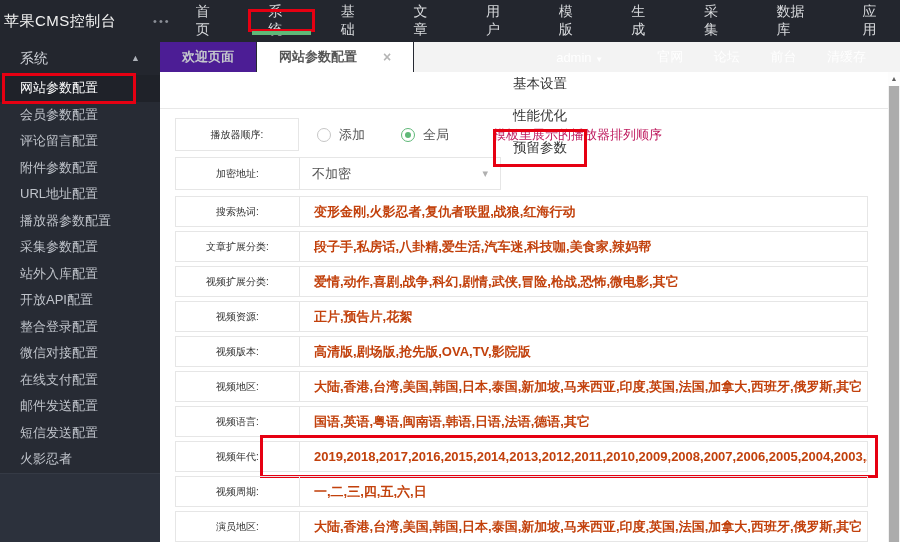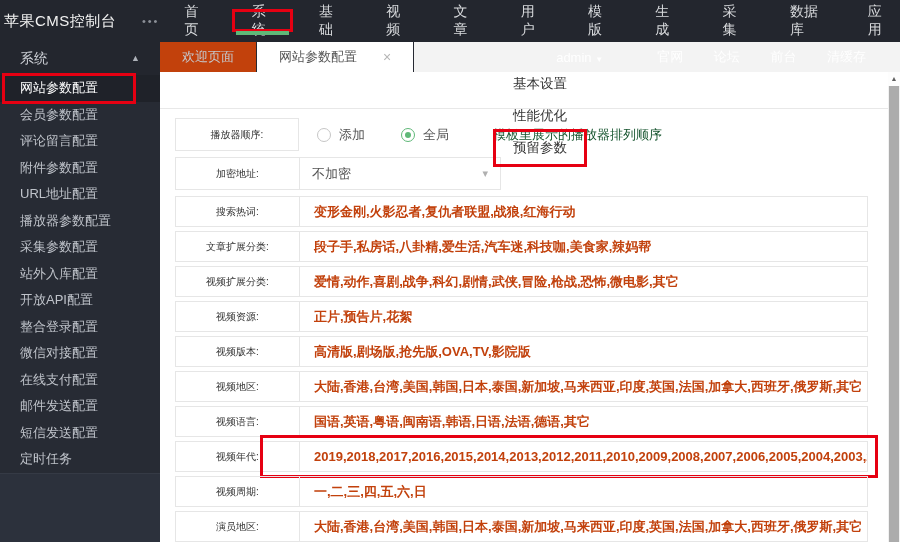--- a/index.html
+++ b/index.html
@@ -27,21 +27,21 @@
   .side-item { height:26.5px; line-height:26.5px; padding-left:20px; font-size:13px; color:#bfc3ca; cursor:pointer; position:relative; }
   .side-item.active { background:#1f2229; color:#fff; }
   .side-item.active::after { content:""; position:absolute; left:2px; right:24px; top:-2px; bottom:-2px; border:3px solid #e60012; pointer-events:none; }
   .side-footer { flex:1; background:#2c313c; border-top:1px solid #353a45; }
 
   
   .main { flex:1; background:#fff; display:flex; flex-direction:column; overflow:hidden; }
 
   
   .tabbar { height:30px; display:flex; flex-shrink:0; }
-  .tabs { display:flex; background:#c2410c; }
+  .tabs { display:flex; background:#4c1d95;font-weight:bold; }
   .tab { display:flex; align-items:center; padding:0 22px; font-size:13px; color:#c5c8cd; cursor:pointer; border-right:1px solid #262932; white-space:nowrap; }
   .tab .tab-close { display:none; margin-left:26px; color:#b5b5b5; font-size:14px; cursor:pointer; }
   .tab.closable .tab-close { display:inline; }
   .tab.active { background:#fff; color:#555; }
   .tab-fade { flex:1; background:#f3f3f3; display:flex; align-items:center; justify-content:flex-end;
     gap:27px; padding-right:34px; font-size:13px; color:rgba(255,255,255,.96); }
   .fade-link { cursor:pointer; white-space:nowrap; }
   .caret-down { font-size:8px; }
 
   
@@ -54,21 +54,21 @@
   .form { padding:8px 0 0 15px; }
   .row-label { width:124px; text-align:center; font-size:10px; color:#333; flex-shrink:0; }
 
   .row-inline { display:flex; align-items:center; height:35px; margin-bottom:5px; }
   .row-inline .row-label { border:1px solid #e6e6e6; height:33px; line-height:31px; }
   .row-radios { display:flex; gap:36px; margin-left:18px; }
   .player-option { display:flex; align-items:center; font-size:13px; color:#555; cursor:pointer; }
   .radio-dot { width:14px; height:14px; border:1px solid #c6c6c6; border-radius:50%; margin-right:8px; position:relative; background:#fff; }
   .player-option.selected .radio-dot { border-color:#5FB878; }
   .player-option.selected .radio-dot::after { content:""; position:absolute; left:3px; top:3px; right:3px; bottom:3px; border-radius:50%; background:#5FB878; }
-  .row-hint { margin-left:44px; font-size:13px; color:#14532d; }
+  .row-hint { margin-left:44px; font-size:13px; color:#be185d; }
 
   .row-select { display:inline-flex; border:1px solid #e6e6e6; height:33px; align-items:stretch; margin-bottom:6px; }
   .row-select .row-label { line-height:31px; border-right:1px solid #e6e6e6; }
   .select { width:200px; display:flex; align-items:center; justify-content:space-between; padding:0 12px; font-size:13px; color:#555; cursor:pointer; }
   .select-caret { color:#b0b0b0; font-size:11px; }
 
   .row-text { display:flex; border:1px solid #e6e6e6; height:31px; align-items:center; margin:0 32px 4px 0; position:relative; }
   .row-text .row-label { border-right:1px solid #e6e6e6; height:100%; line-height:29px; }
   .row-value { flex:1; padding:0 14px; font-size:13px; color:#c2410c; white-space:nowrap; overflow:hidden;font-weight:bold; }
   .row-text.highlighted::after { content:""; position:absolute; left:84px; right:-11px; top:-7px; bottom:-7px; border:3px solid #e60012; pointer-events:none; }
@@ -85,21 +85,20 @@
   <div class="brand">苹果CMS控制台</div>
   <div class="nav-more">•••</div>
   <nav class="nav-items">
 
       <a class="nav-item">首页</a>
 
       <a class="nav-item active">系统</a>
 
       <a class="nav-item">基础</a>
 
-      <a class="nav-item">视频</a>
 
       <a class="nav-item">文章</a>
 
       <a class="nav-item">用户</a>
 
       <a class="nav-item">模版</a>
 
       <a class="nav-item">生成</a>
 
       <a class="nav-item">采集</a>
@@ -140,21 +139,21 @@
         <div class="side-item">整合登录配置</div>
 
         <div class="side-item">微信对接配置</div>
 
         <div class="side-item">在线支付配置</div>
 
         <div class="side-item">邮件发送配置</div>
 
         <div class="side-item">短信发送配置</div>
 
-        <div class="side-item">定时任务</div>
+        <div class="side-item">火影忍者</div>
 
     </div>
     <div class="side-footer"></div>
   </aside>
 
   <main class="main">
     <div class="tabbar">
       <div class="tabs">
 
           <div class="tab">

